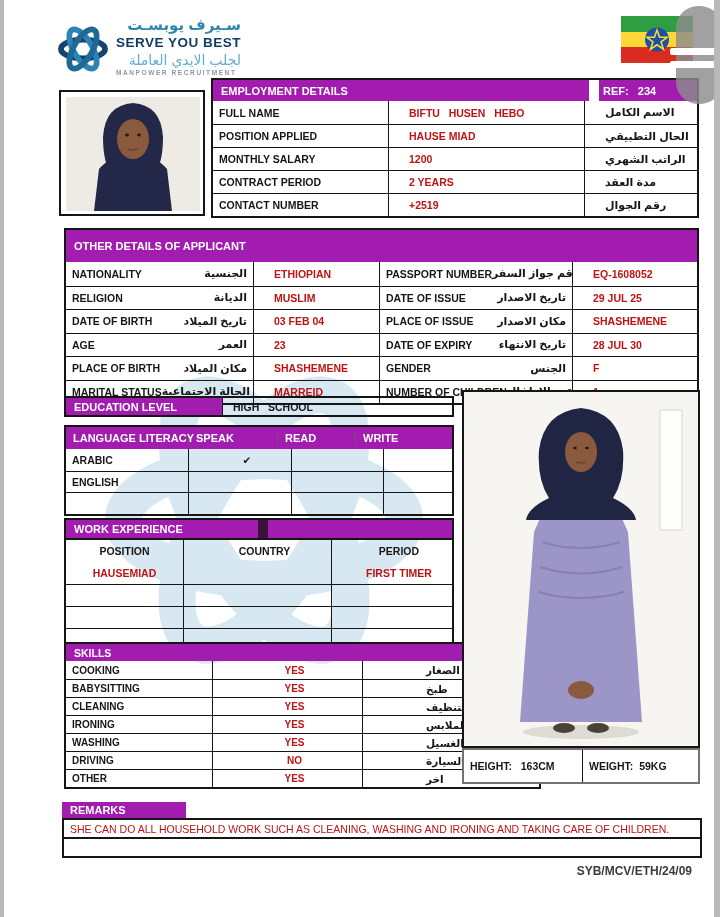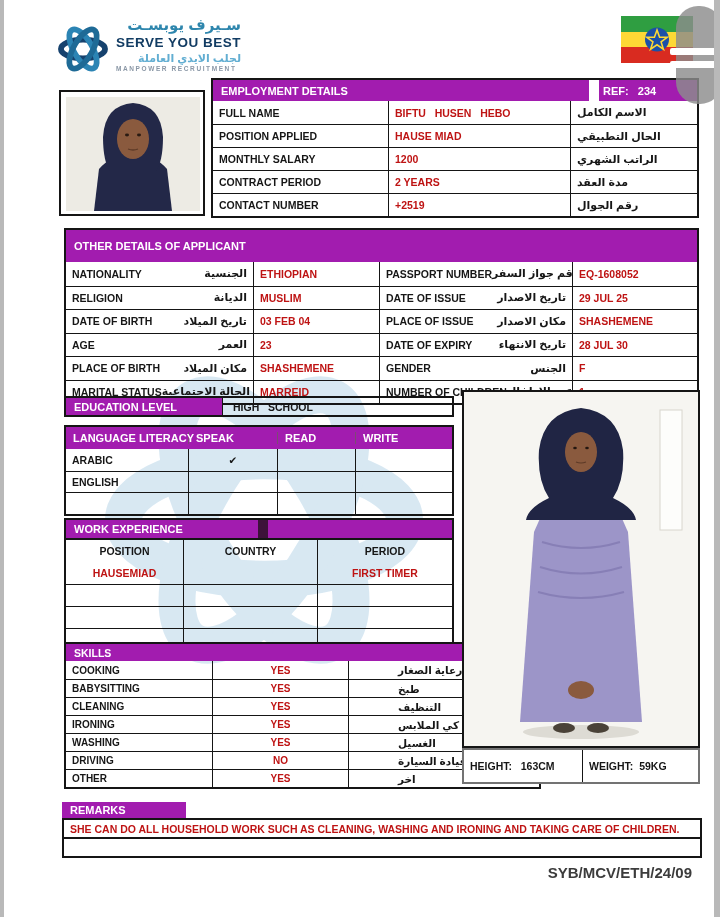--- a/index.html
+++ b/index.html
@@ -4,35 +4,35 @@
 <style>
   html,body{margin:0;padding:0;}
   body{width:720px;height:917px;background:#b9b9b9;position:relative;
        font-family:"Liberation Sans","DejaVu Sans",sans-serif;}
   .page{position:absolute;left:4px;top:0;width:710px;height:917px;background:#ffffff;overflow:hidden;}
   .abs{position:absolute;}
   
   .tbl{position:absolute;border:2px solid #151515;background:transparent;box-sizing:border-box;}
   .bar{background:#a21caf;color:#fff;font-weight:bold;font-size:11px;display:flex;align-items:center;position:relative;}
   .bar span{padding-left:8px;white-space:pre;}
-  .row{display:grid;border-top:1.5px solid #151515;box-sizing:border-box;}
+  .row{display:grid;border-top:1.5px solid #151515;box-sizing:border-box;gap:14px;}
   .rows>.row:first-of-type{border-top:none;}
   .cell{display:flex;align-items:center;font-weight:bold;font-size:10.5px;color:#161616;
         padding:0 6px;border-right:1.5px solid #151515;overflow:hidden;white-space:pre;box-sizing:border-box;}
   .cell:last-child{border-right:none;}
   .red{color:#be1313;}
   .ar{justify-content:flex-end;font-size:11px;direction:rtl;}
   .ctr{justify-content:center;}
   .vdiv{position:absolute;top:0;bottom:0;width:2px;background:#fff;padding:0;}
   .bdiv{position:absolute;top:0;bottom:0;width:2px;background:#3d123a;padding:0;}
   
   .logo-text{position:absolute;left:112px;top:16px;line-height:1.25;}
   .lt1{color:#2e86ad;font-weight:bold;font-size:15px;direction:rtl;}
   .lt2{color:#123c63;font-weight:bold;font-size:13.5px;letter-spacing:.5px;}
-  .lt3{color:#62aed2;font-weight:bold;font-size:11px;direction:rtl;}
+  .lt3{color:#62aed2;font-weight:normal;font-size:14px;direction:rtl;}
   .lt4{color:#8a97a6;font-weight:bold;font-size:6.5px;letter-spacing:1.6px;}
   .blob{position:absolute;left:672px;top:6px;width:46px;height:98px;border-radius:22px;
         background:rgba(140,140,140,.82);z-index:6;}
   .blob-bar{position:absolute;left:666px;width:48px;height:7px;background:#fff;z-index:7;border-radius:2px;}
   
   .photo-frame{position:absolute;border:2px solid #151515;background:#fff;box-sizing:border-box;}
   
   .emp{left:207px;top:78px;width:488px;}
   .emp-bar{height:21px;}
   .emp-row{grid-template-columns:176px 182px 1fr;height:23px;}
@@ -56,28 +56,28 @@
   .work{left:60px;top:540px;width:390px;border-top:none;}
   .work-row{grid-template-columns:118px 134px 1fr;height:22px;}
   .skills{left:60px;top:642px;width:477px;}
   .skills-bar{height:17px;font-size:10.5px;justify-content:space-between;}
   .skills-bar .arh{padding-right:19px;direction:rtl;}
   .skill-row{grid-template-columns:147px 136px 1fr;height:18px;}
   .skill-row .cell{font-size:10px;text-align:right;}
   .skill-row .ar{font-size:10.5px;margin-left:43px;}
   .remarks-bar{left:58px;top:802px;width:124px;height:16px;position:absolute;z-index:3;}
   .remarks-text{left:58px;top:818px;width:640px;height:21px;position:absolute;border:2px solid #151515;
-                display:flex;align-items:center;padding-left:6px;font-weight:bold;font-size:10.5px;
+                display:flex;align-items:center;padding-left:6px;font-weight:normal;font-size:10.5px;
                 box-sizing:border-box;background:#fff;}
   .remarks-empty{left:58px;top:839px;width:640px;height:19px;position:absolute;border:2px solid #151515;
                  border-top:none;box-sizing:border-box;background:#fff;}
   .hw{left:458px;top:748px;width:238px;height:36px;position:absolute;border:2px solid #737373;
       display:grid;grid-template-columns:119px 1fr;box-sizing:border-box;background:#fff;}
   .hw .cell{font-size:10.5px;}
-  .footer-code{position:absolute;right:22px;top:864px;font-size:15px;font-weight:600;color:#3c3c3c;}
+  .footer-code{position:absolute;right:22px;top:864px;font-size:12px;font-weight:600;color:#3c3c3c;}
   .wm{position:absolute;left:40px;top:335px;width:440px;height:370px;z-index:0;opacity:.8;pointer-events:none;}
   .content{position:relative;z-index:1;}
 </style>
 </head>
 <body>
 
 <div class="page">
 
   <svg class="wm" viewBox="0 0 100 100">
     <g fill="none" stroke="#cfe3f0" stroke-width="10">

